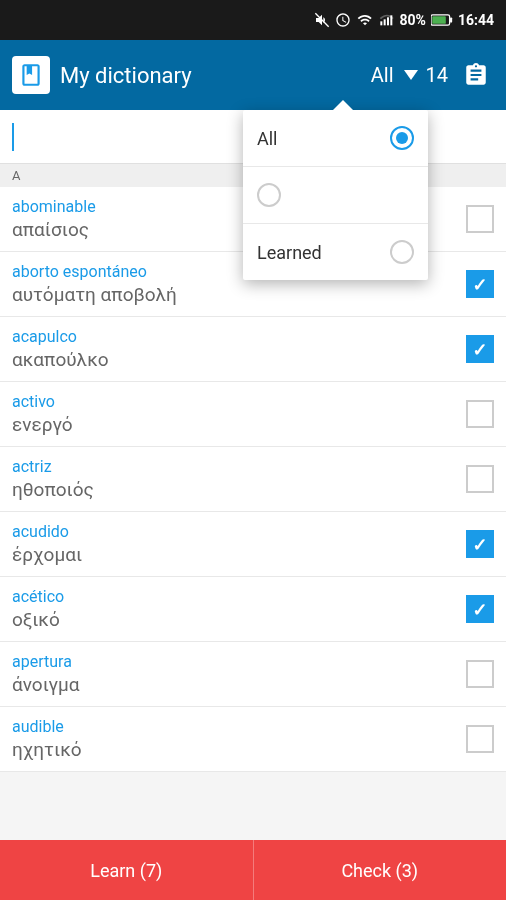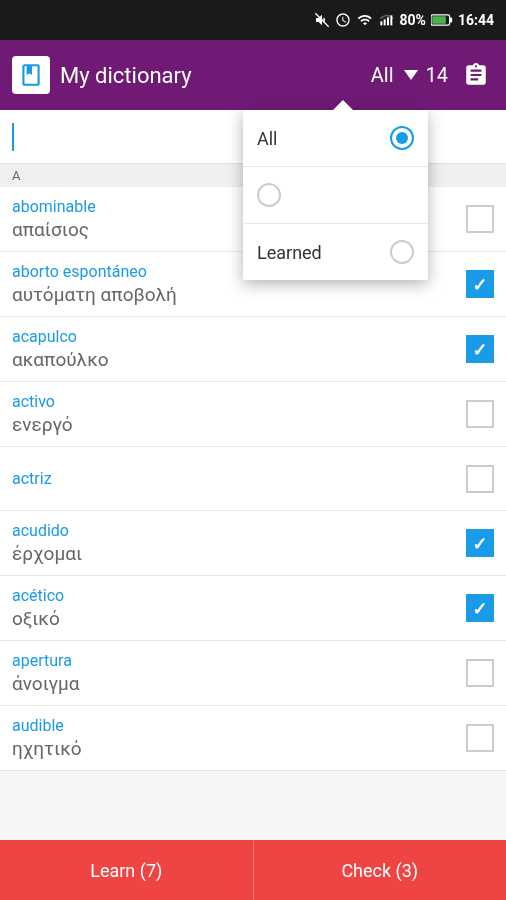--- a/index.html
+++ b/index.html
@@ -9,21 +9,21 @@
     .status-bar {
       width: 100%; height: 40px; background: #1a1a1a;
       display: flex; align-items: center; justify-content: flex-end;
       padding: 0 12px; gap: 6px;
     }
     .status-icons { display: flex; align-items: center; gap: 5px; }
     .status-text { color: white; font-size: 14px; font-weight: bold; }
 
     
     .header {
-      width: 100%; height: 70px; background: #701a75;
+      width: 100%; height: 70px; background: #0369a1;
       display: flex; align-items: center; padding: 0 12px;
       position: relative;
     }
     .header-icon {
       width: 38px; height: 38px; background: white;
       border-radius: 4px; display: flex; align-items: center; justify-content: center;
       margin-right: 10px; flex-shrink: 0;
     }
     .header-title { color: white; font-size: 22px; font-weight: 400; flex: 1; }
     .header-filter { color: white; font-size: 20px; font-weight: 400; margin-right: 10px; }
@@ -203,20 +203,21 @@
     <div class="word-text-block">
       <div class="word-main">activo</div>
       <div class="word-sub">ενεργό</div>
     </div>
     <div class="checkbox"></div>
   </div>
 
   <div class="word-item">
     <div class="word-text-block">
       <div class="word-main">actriz</div>
+      <div class="word-sub">ηθοποιός</div>
     </div>
     <div class="checkbox"></div>
   </div>
 
   <div class="word-item">
     <div class="word-text-block">
       <div class="word-main">acudido</div>
       <div class="word-sub">έρχομαι</div>
     </div>
     <div class="checkbox checked">

